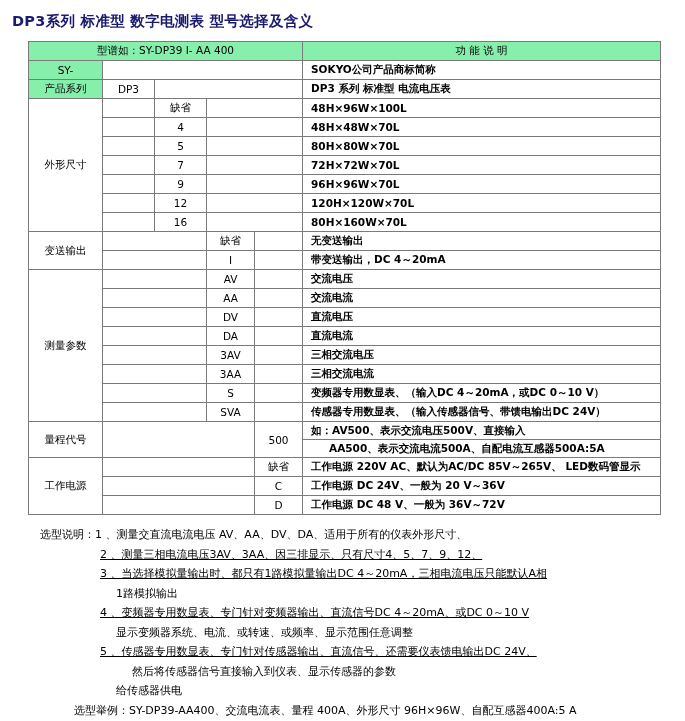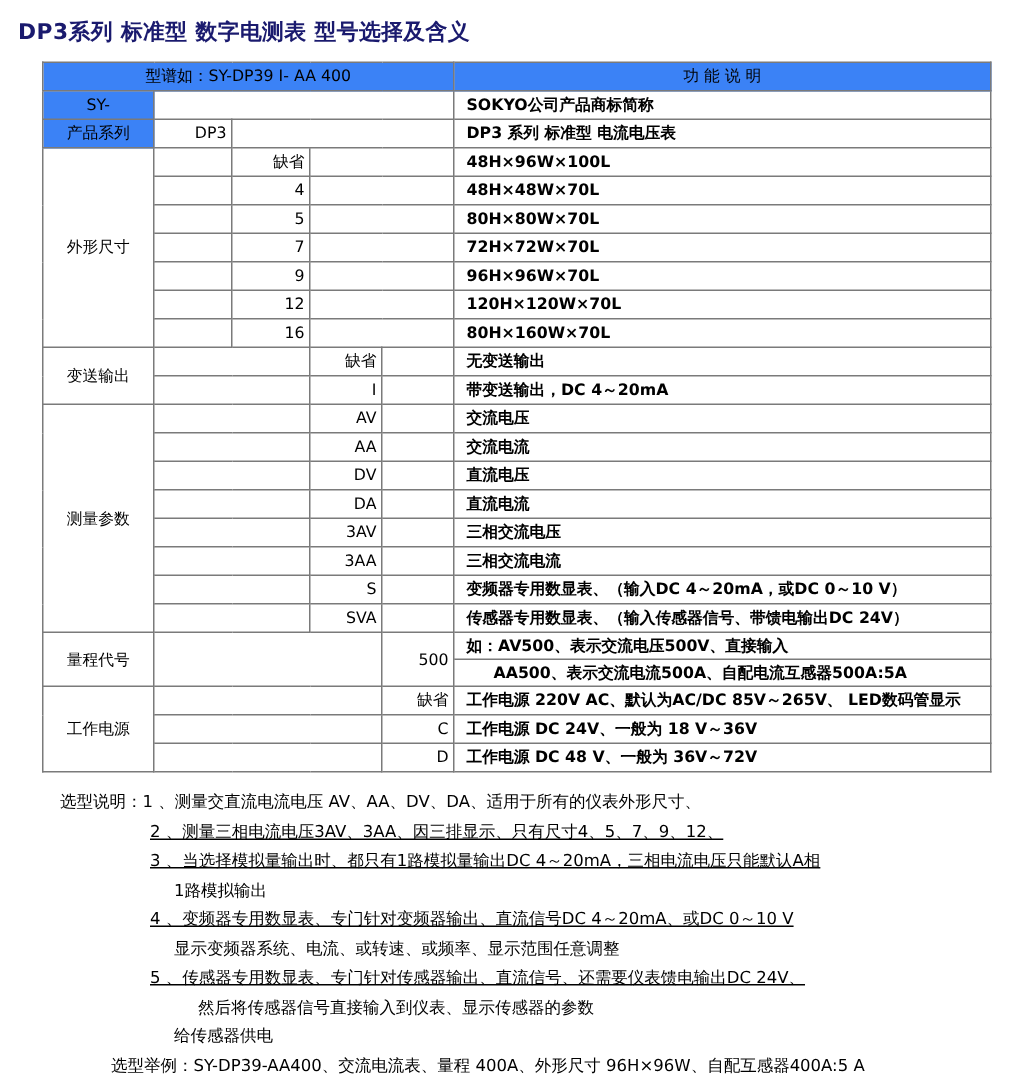--- a/index.html
+++ b/index.html
@@ -36,26 +36,26 @@
   }
   table.spec td {
     border: 1px solid #7a7a7a;
     font-size: 10.5px;
     height: 18px;
     padding: 0 3px;
     vertical-align: middle;
     color: #000;
   }
   .hdr {
-    background: #3b82f6;
+    background: #86efac;
     text-align: center;
     font-size: 10.5px;
     height: 19px;
   }
-  .c { text-align: right; }
+  .c { text-align: center; }
   .grp {
     text-align: center;
     font-size: 11px;
   }
   .desc {
     text-align: left;
     padding-left: 8px !important;
     font-weight: bold;
   }
   .notes {
@@ -230,21 +230,21 @@
 
       <tr>
         <td class="grp" rowspan="3">工作电源</td>
         <td colspan="3"></td>
         <td class="c">缺省</td>
         <td class="desc">工作电源 220V AC、默认为AC/DC 85V～265V、 LED数码管显示</td>
       </tr>
       <tr>
         <td colspan="3"></td>
         <td class="c">C</td>
-        <td class="desc">工作电源  DC 24V、一般为  18 V～36V</td>
+        <td class="desc">工作电源  DC 24V、一般为  20 V～36V</td>
       </tr>
       <tr>
         <td colspan="3"></td>
         <td class="c">D</td>
         <td class="desc">工作电源  DC 48 V、一般为  36V～72V</td>
       </tr>
     </tbody>
   </table>
 
   <div class="notes">

